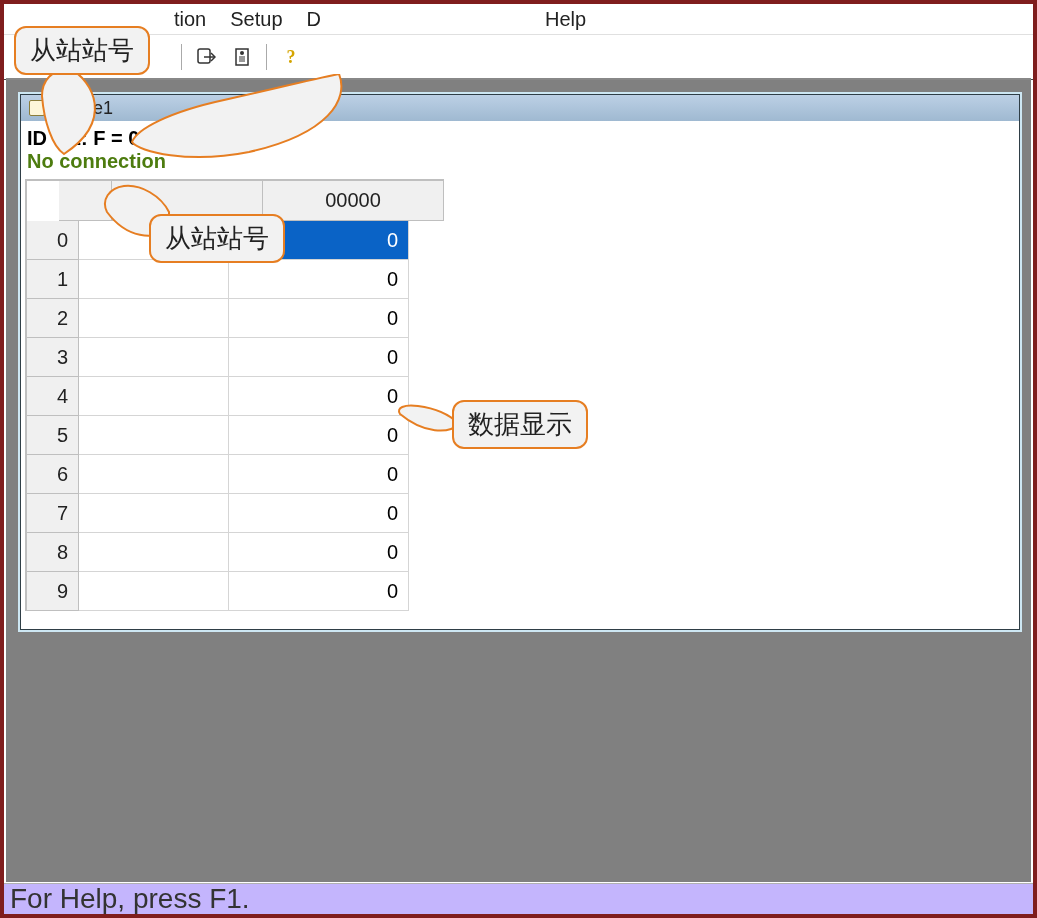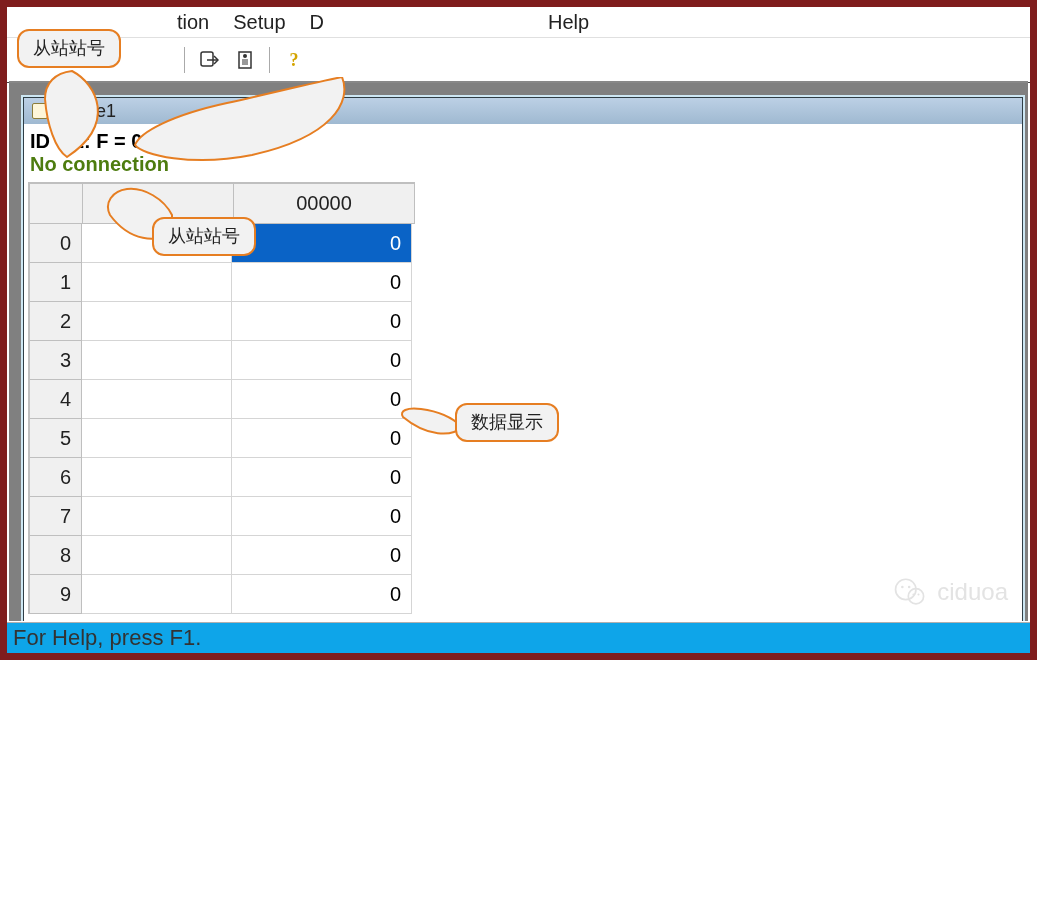--- a/index.html
+++ b/index.html
@@ -8,23 +8,23 @@
     width: 1037px;
     height: 918px;
     font-family: "Segoe UI", Tahoma, Arial, sans-serif;
     font-size: 14px;
     background: #fff;
     overflow: hidden;
   }
   .app {
     position: relative;
     width: 1037px;
-    height: 660px;
-    background: #fff;
-    border: 7px solid #7f1d1d;
+    height: 918px;
+    background: #fff;
+    border: 4px solid #7f1d1d;
     box-sizing: border-box;
   }
 
   
   .menubar {
     height: 30px;
     border-bottom: 1px solid #e0e0e0;
     display: flex;
     align-items: center;
     padding: 0 8px;
@@ -126,21 +126,21 @@
   
   .grid {
     border-top: 2px solid #bfbfbf;
     border-left: 2px solid #bfbfbf;
     display: inline-block;
     margin-left: 2px;
     font-size: 20px;
     font-family: Tahoma, Arial, sans-serif;
   }
   .grid-row { display: flex; height: 39px; }
-  .grid-head-row { display:flex; height: 40px; }
+  .grid-head-row { display:flex; height: 40px; padding-left: 32px; }
   .gh {
     background: #f0f0f0;
     border-right: 1px solid #bfbfbf;
     border-bottom: 1px solid #bfbfbf;
     text-align: center;
     line-height: 38px;
     color: #222;
   }
   .gh.rownum { width: 52px; text-align:right; padding-right:10px; box-sizing:border-box; }
   .gh.corner { width: 52px; }
@@ -159,35 +159,35 @@
     background: #0a63c6;
     color: #fff;
   }
 
   
   .statusbar {
     position: absolute;
     left: 0; right: 0; bottom: 0;
     height: 30px;
     border-top: 1px solid #b0b0b0;
-    background: #0ea5e9;
-    font-size: 22px;
+    background: #c4b5fd;
+    font-size: 28px;
     line-height: 30px;
     padding: 0 6px;
     color: #333;
   }
 
   
   .callout {
     position: absolute;
     background: #f2f2f2;
     border: 2px solid #e67e22;
     border-radius: 12px;
     padding: 6px 14px;
-    font-size: 18px;
+    font-size: 26px;
     color: #222;
     line-height: 1.25;
     box-shadow: none;
     z-index: 50;
     font-family: "Microsoft YaHei", SimSun, sans-serif;
     white-space: pre;
   }
   
   svg.tail { position:absolute; z-index:49; pointer-events:none; }
 
@@ -343,27 +343,14 @@
   <div class="callout" style="left:145px; top:210px;">从站站号</div>
   <svg class="tail" style="left:95px; top:180px;" width="100" height="70">
     <path d="M70,45 C55,56 28,55 8,28 C2,16 10,4 25,2 C42,0 62,12 70,28 Z" fill="#f2f2f2" stroke="#e67e22" stroke-width="2"></path>
   </svg>
 
   <div class="callout" style="left:448px; top:396px;">数据显示</div>
   <svg class="tail" style="left:390px; top:398px;" width="80" height="50">
     <path d="M65,22 C55,32 30,32 6,12 C2,6 10,2 24,4 C40,6 55,12 65,22 Z" fill="#f2f2f2" stroke="#e67e22" stroke-width="2"></path>
   </svg>
 
-  <div class="watermark">
-    <span class="wechat-icon">
-      <svg viewBox="0 0 40 40">
-        <circle cx="15" cy="17" r="12" fill="none" stroke="#e3e3e3" stroke-width="2"></circle>
-        <circle cx="27" cy="25" r="9" fill="none" stroke="#e3e3e3" stroke-width="2"></circle>
-        <circle cx="11" cy="14" r="1.5" fill="#e3e3e3"></circle>
-        <circle cx="19" cy="14" r="1.5" fill="#e3e3e3"></circle>
-        <circle cx="24" cy="23" r="1.2" fill="#e3e3e3"></circle>
-        <circle cx="30" cy="23" r="1.2" fill="#e3e3e3"></circle>
-      </svg>
-    </span>
-    <span>ciduoa</span>
-  </div>
 
 </div>
 
 </body></html>

